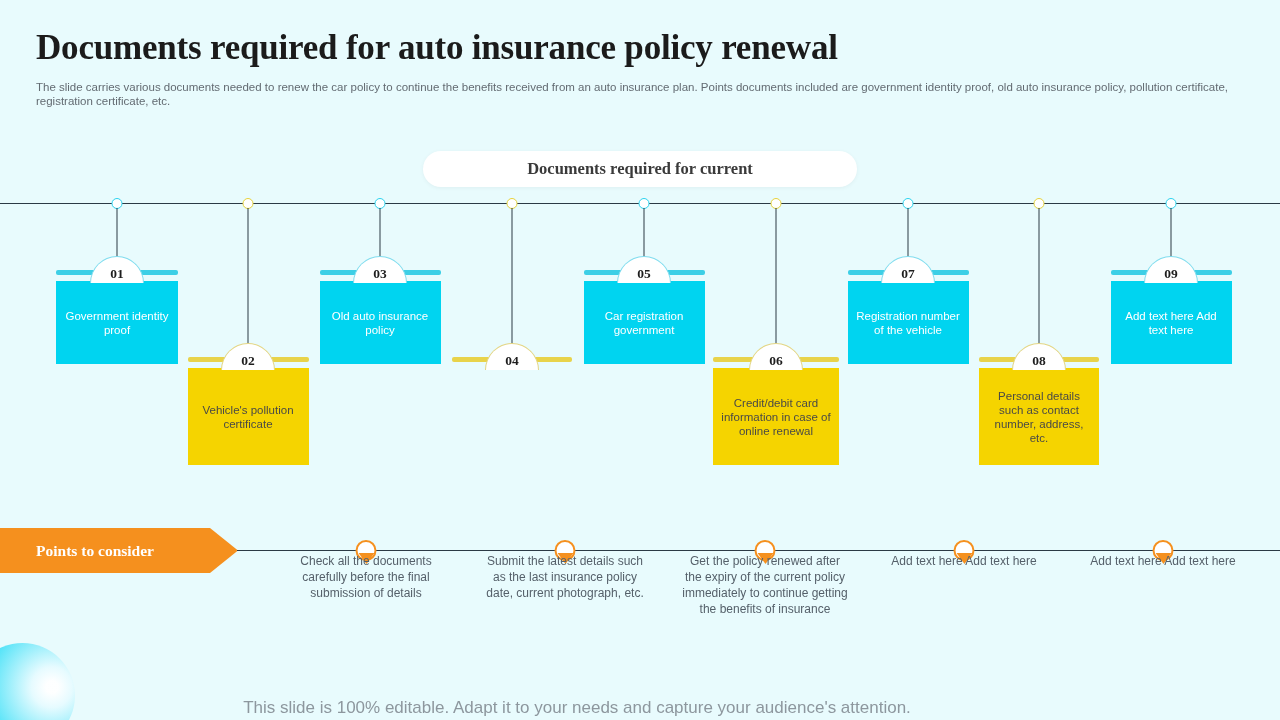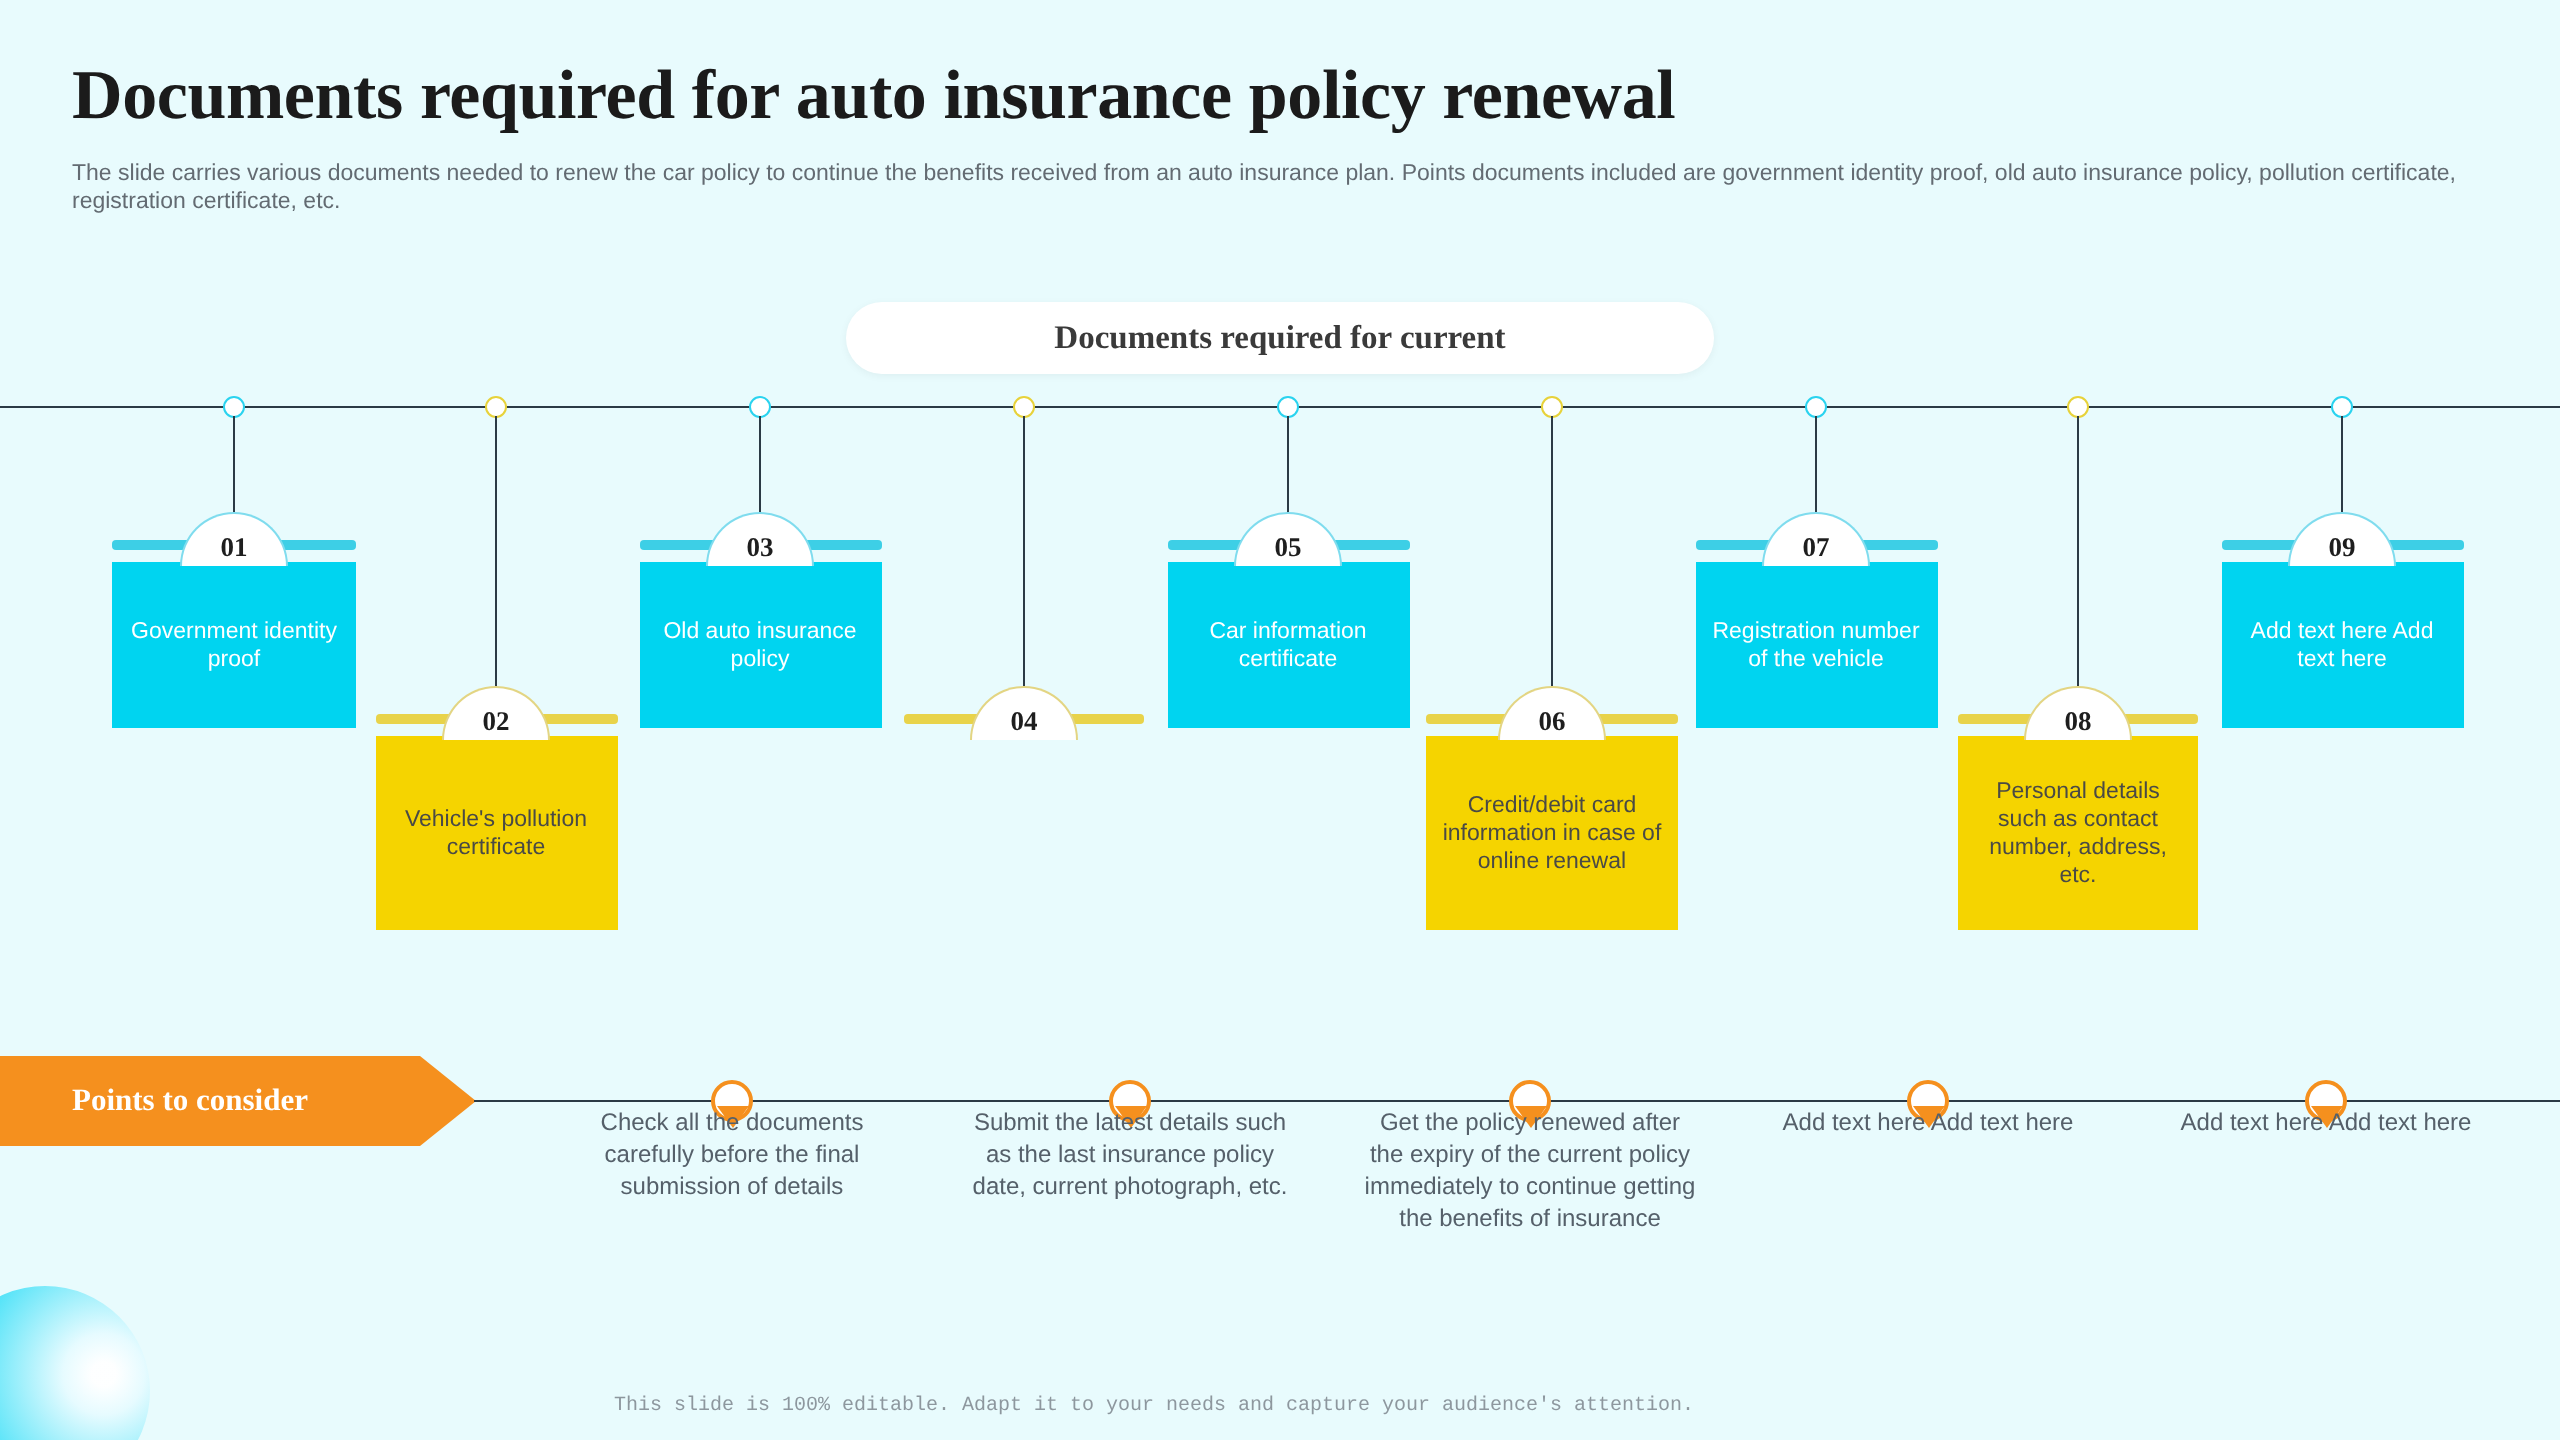--- a/index.html
+++ b/index.html
@@ -216,23 +216,22 @@
     line-height: 16px;
     color: #55606a;
   }
 
   .footer-note {
     position: absolute;
     left: 0;
     top: 698px;
     width: 1154px;
     text-align: center;
-    font-size: 10px;
+    font-size: 17px;
     color: #8d979e;
-    font-family: Liberation Mono, monospace;
   }
 </style>
 </head>
 <body>
 
 <div class="corner-orb"></div>
 
 <div class="title">Documents required for auto insurance policy renewal</div>
 <div class="subtitle">The slide carries various documents needed to renew the car policy to continue the benefits received from an auto insurance plan. Points documents included are government identity proof, old auto insurance policy, pollution certificate, registration certificate, etc.</div>
 
@@ -277,21 +276,21 @@
       <div class="topbar"></div>
       <div class="body" style="height: 83px;">Old auto insurance policy</div>
       <div class="dome">03</div>
     </div>
     <div class="card yl" style="left: 452px; top: 357px; width: 120px; height: 108px;">
       <div class="topbar"></div>
       <div class="dome">04</div>
     </div>
     <div class="card cy" style="left: 583.5px; top: 270px; width: 121px; height: 94px;">
       <div class="topbar"></div>
-      <div class="body" style="height: 83px;">Car information certificate</div>
+      <div class="body" style="height: 83px;">Car registration government</div>
       <div class="dome">05</div>
     </div>
     <div class="card yl" style="left: 713px; top: 357px; width: 126px; height: 108px;">
       <div class="topbar"></div>
       <div class="body" style="height: 97px;">Credit/debit card information in case of online renewal</div>
       <div class="dome">06</div>
     </div>
     <div class="card cy" style="left: 847.5px; top: 270px; width: 121px; height: 94px;">
       <div class="topbar"></div>
       <div class="body" style="height: 83px;">Registration number of the vehicle</div>

